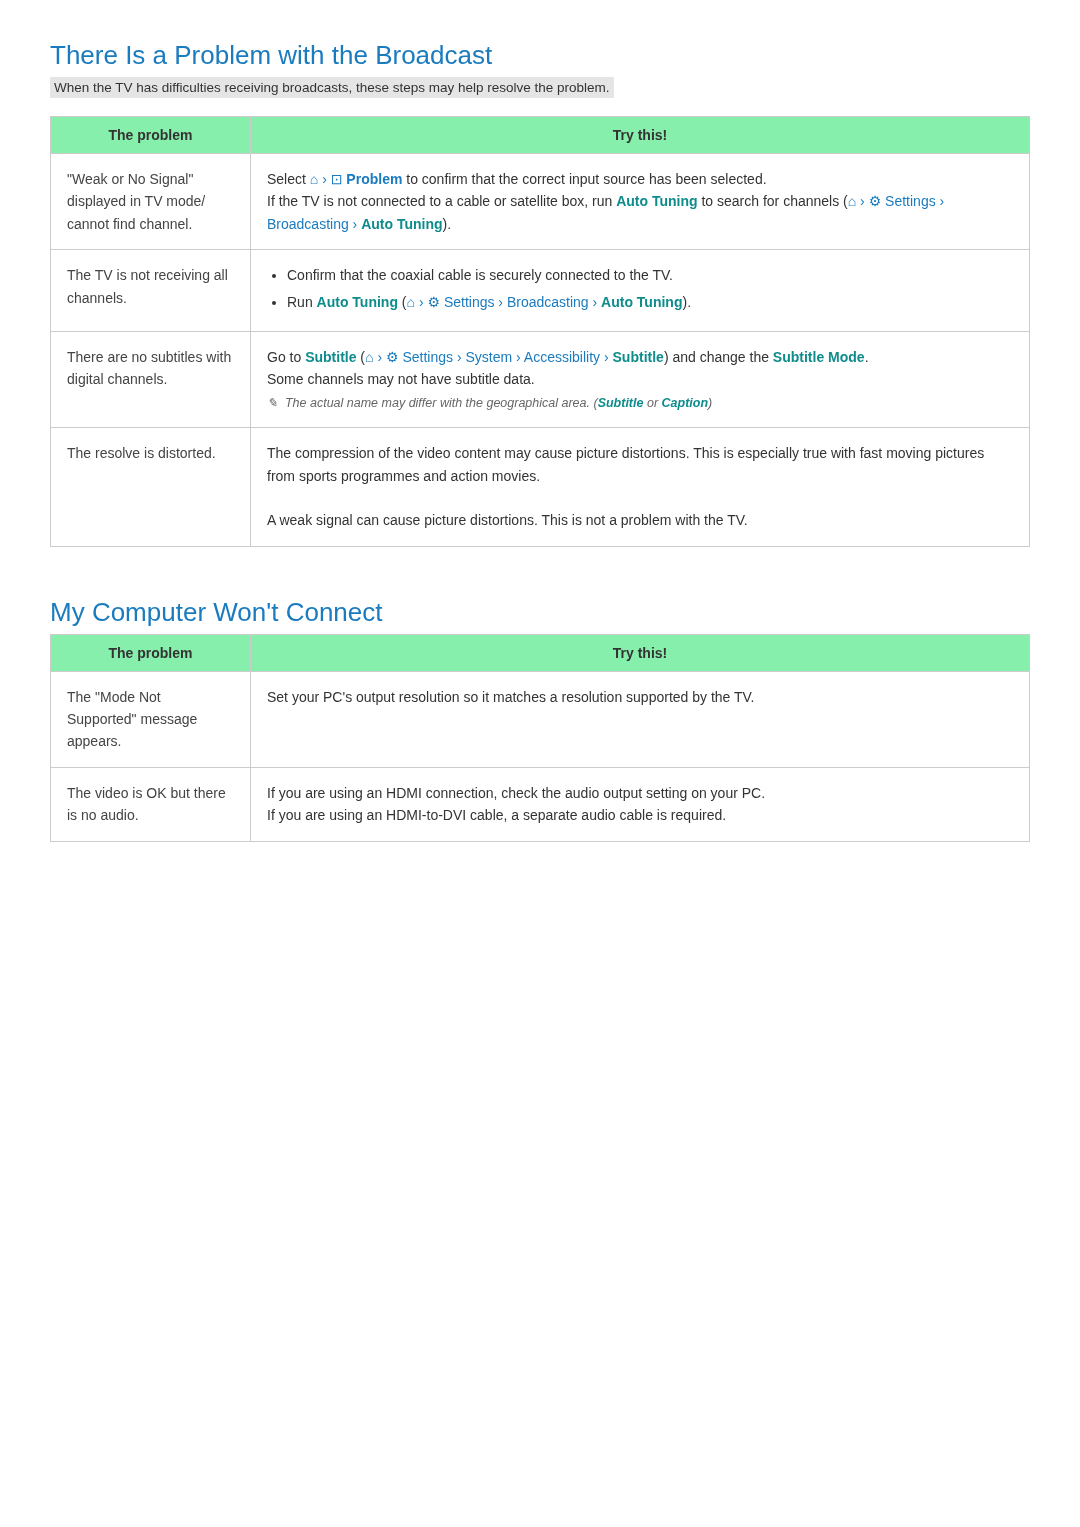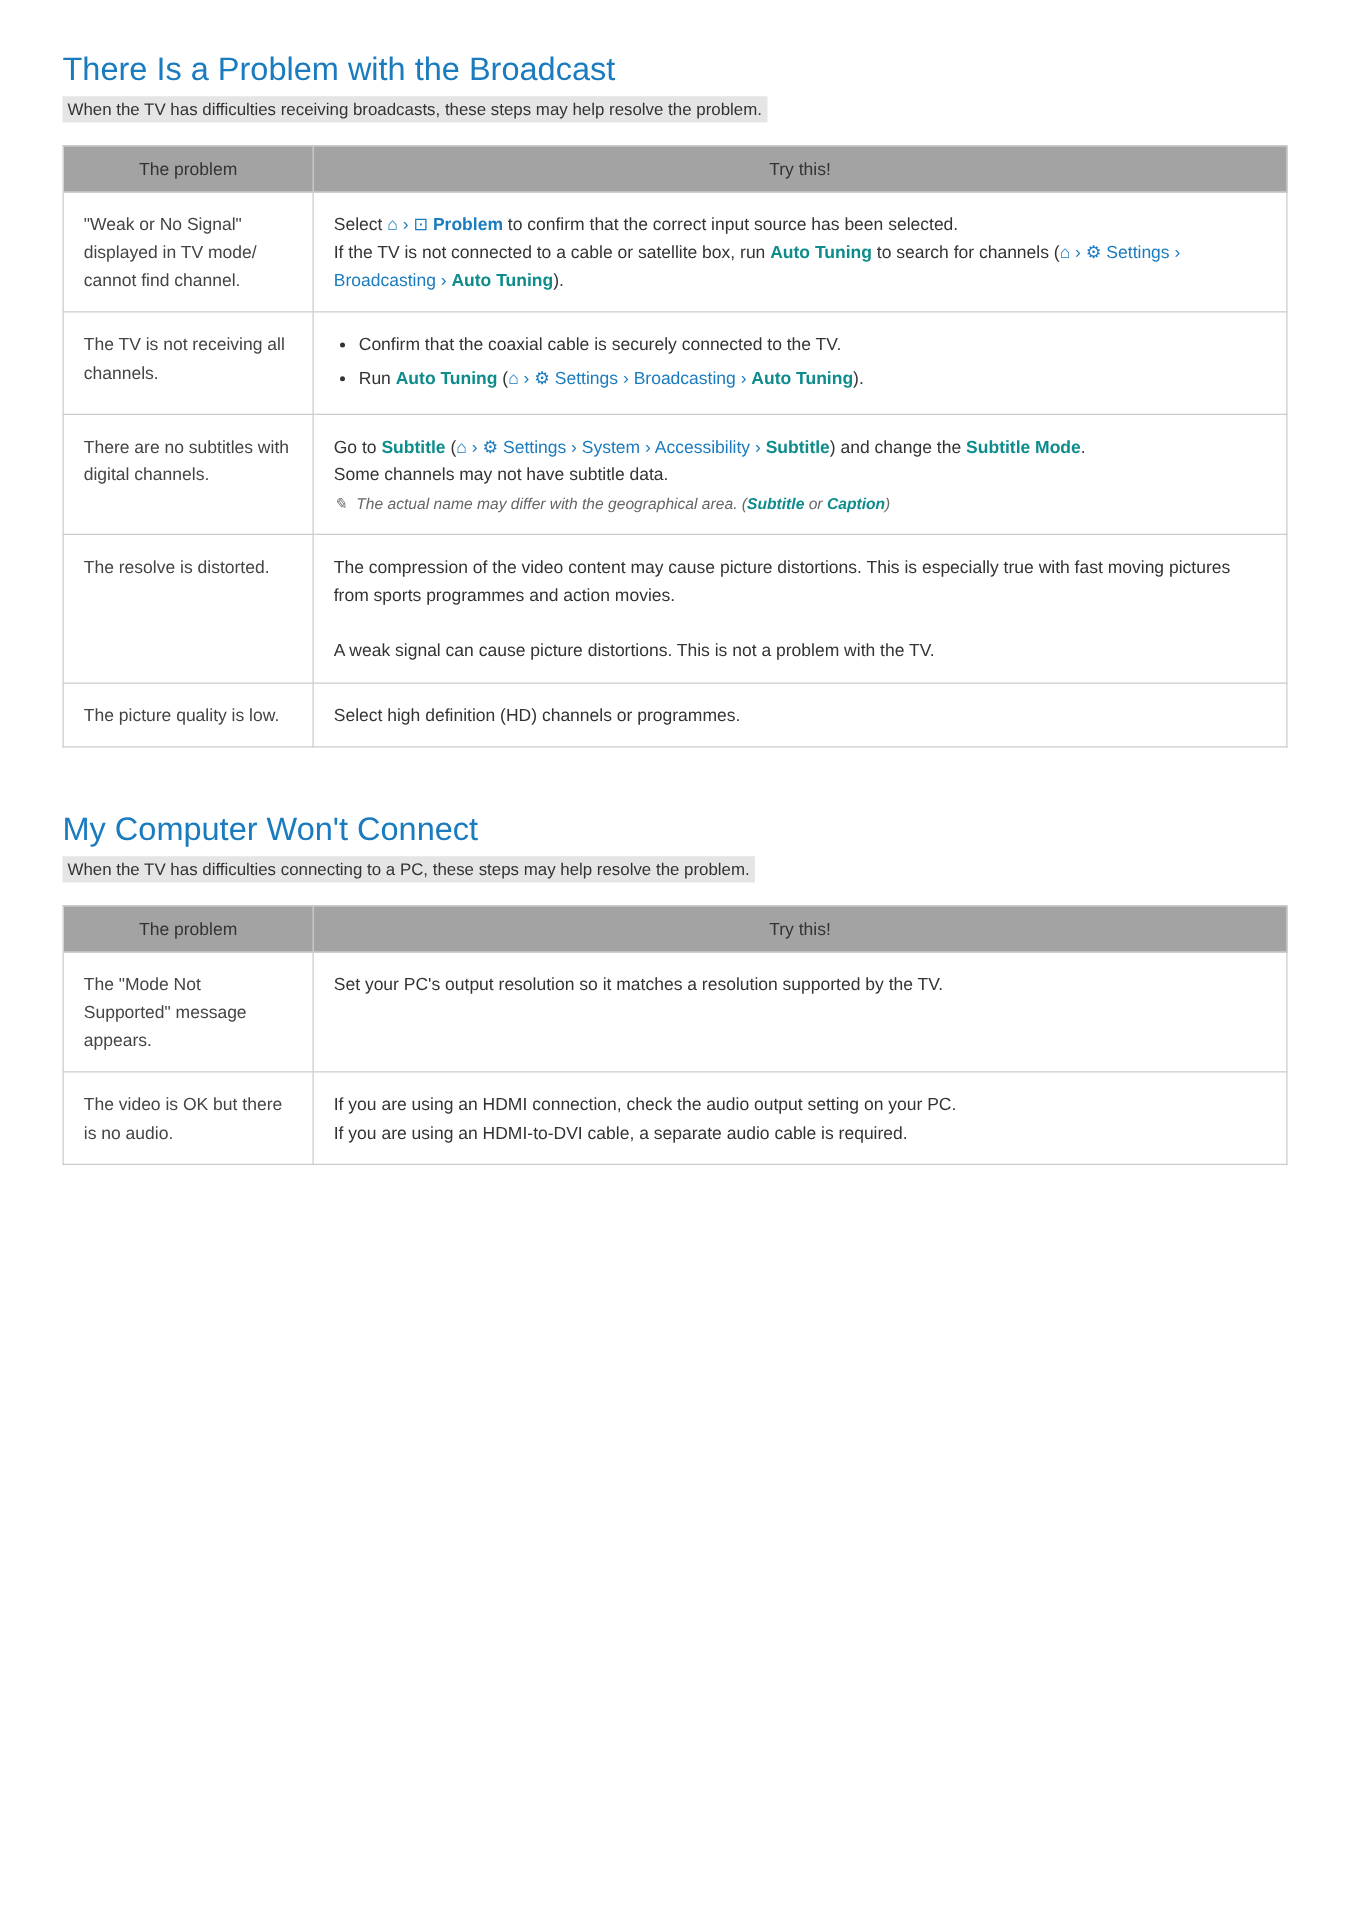--- a/index.html
+++ b/index.html
@@ -25,23 +25,23 @@
       display: inline-block;
       margin-bottom: 18px;
     }
     .trouble-table {
       width: 100%;
       border-collapse: collapse;
       margin-bottom: 40px;
       border: 1px solid #ccc;
     }
     .trouble-table th {
-      background: #a3a3a3;
+      background: #86efac;
       padding: 10px 28px;
-      font-weight: 400;
+      font-weight: 700;
       text-align: center;
       border: 1px solid #ccc;
       font-size: 14px;
       color: #333;
     }
     .trouble-table td {
       padding: 14px 16px;
       border: 1px solid #ccc;
       vertical-align: top;
       font-size: 14px;
@@ -111,31 +111,26 @@
         <span class="note-line"><span class="pencil-icon">✎</span> The actual name may differ with the geographical area. (<span class="link-teal bold-link">Subtitle</span> or <span class="link-teal bold-link">Caption</span>)</span>
       </td>
     </tr>
     <tr>
       <td>The resolve is distorted.</td>
       <td>
         The compression of the video content may cause picture distortions. This is especially true with fast moving pictures from sports programmes and action movies.<br><br>
         A weak signal can cause picture distortions. This is not a problem with the TV.
       </td>
     </tr>
-    <tr>
-      <td>The picture quality is low.</td>
-      <td>Select high definition (HD) channels or programmes.</td>
-    </tr>
   </tbody>
 </table>
 
 
 <div class="section-gap">
   <h2 class="section-title">My Computer Won't Connect</h2>
-  <div class="section-subtitle">When the TV has difficulties connecting to a PC, these steps may help resolve the problem.</div>
 
   <table class="trouble-table">
     <thead>
       <tr>
         <th>The problem</th>
         <th>Try this!</th>
       </tr>
     </thead>
     <tbody>
       <tr>

